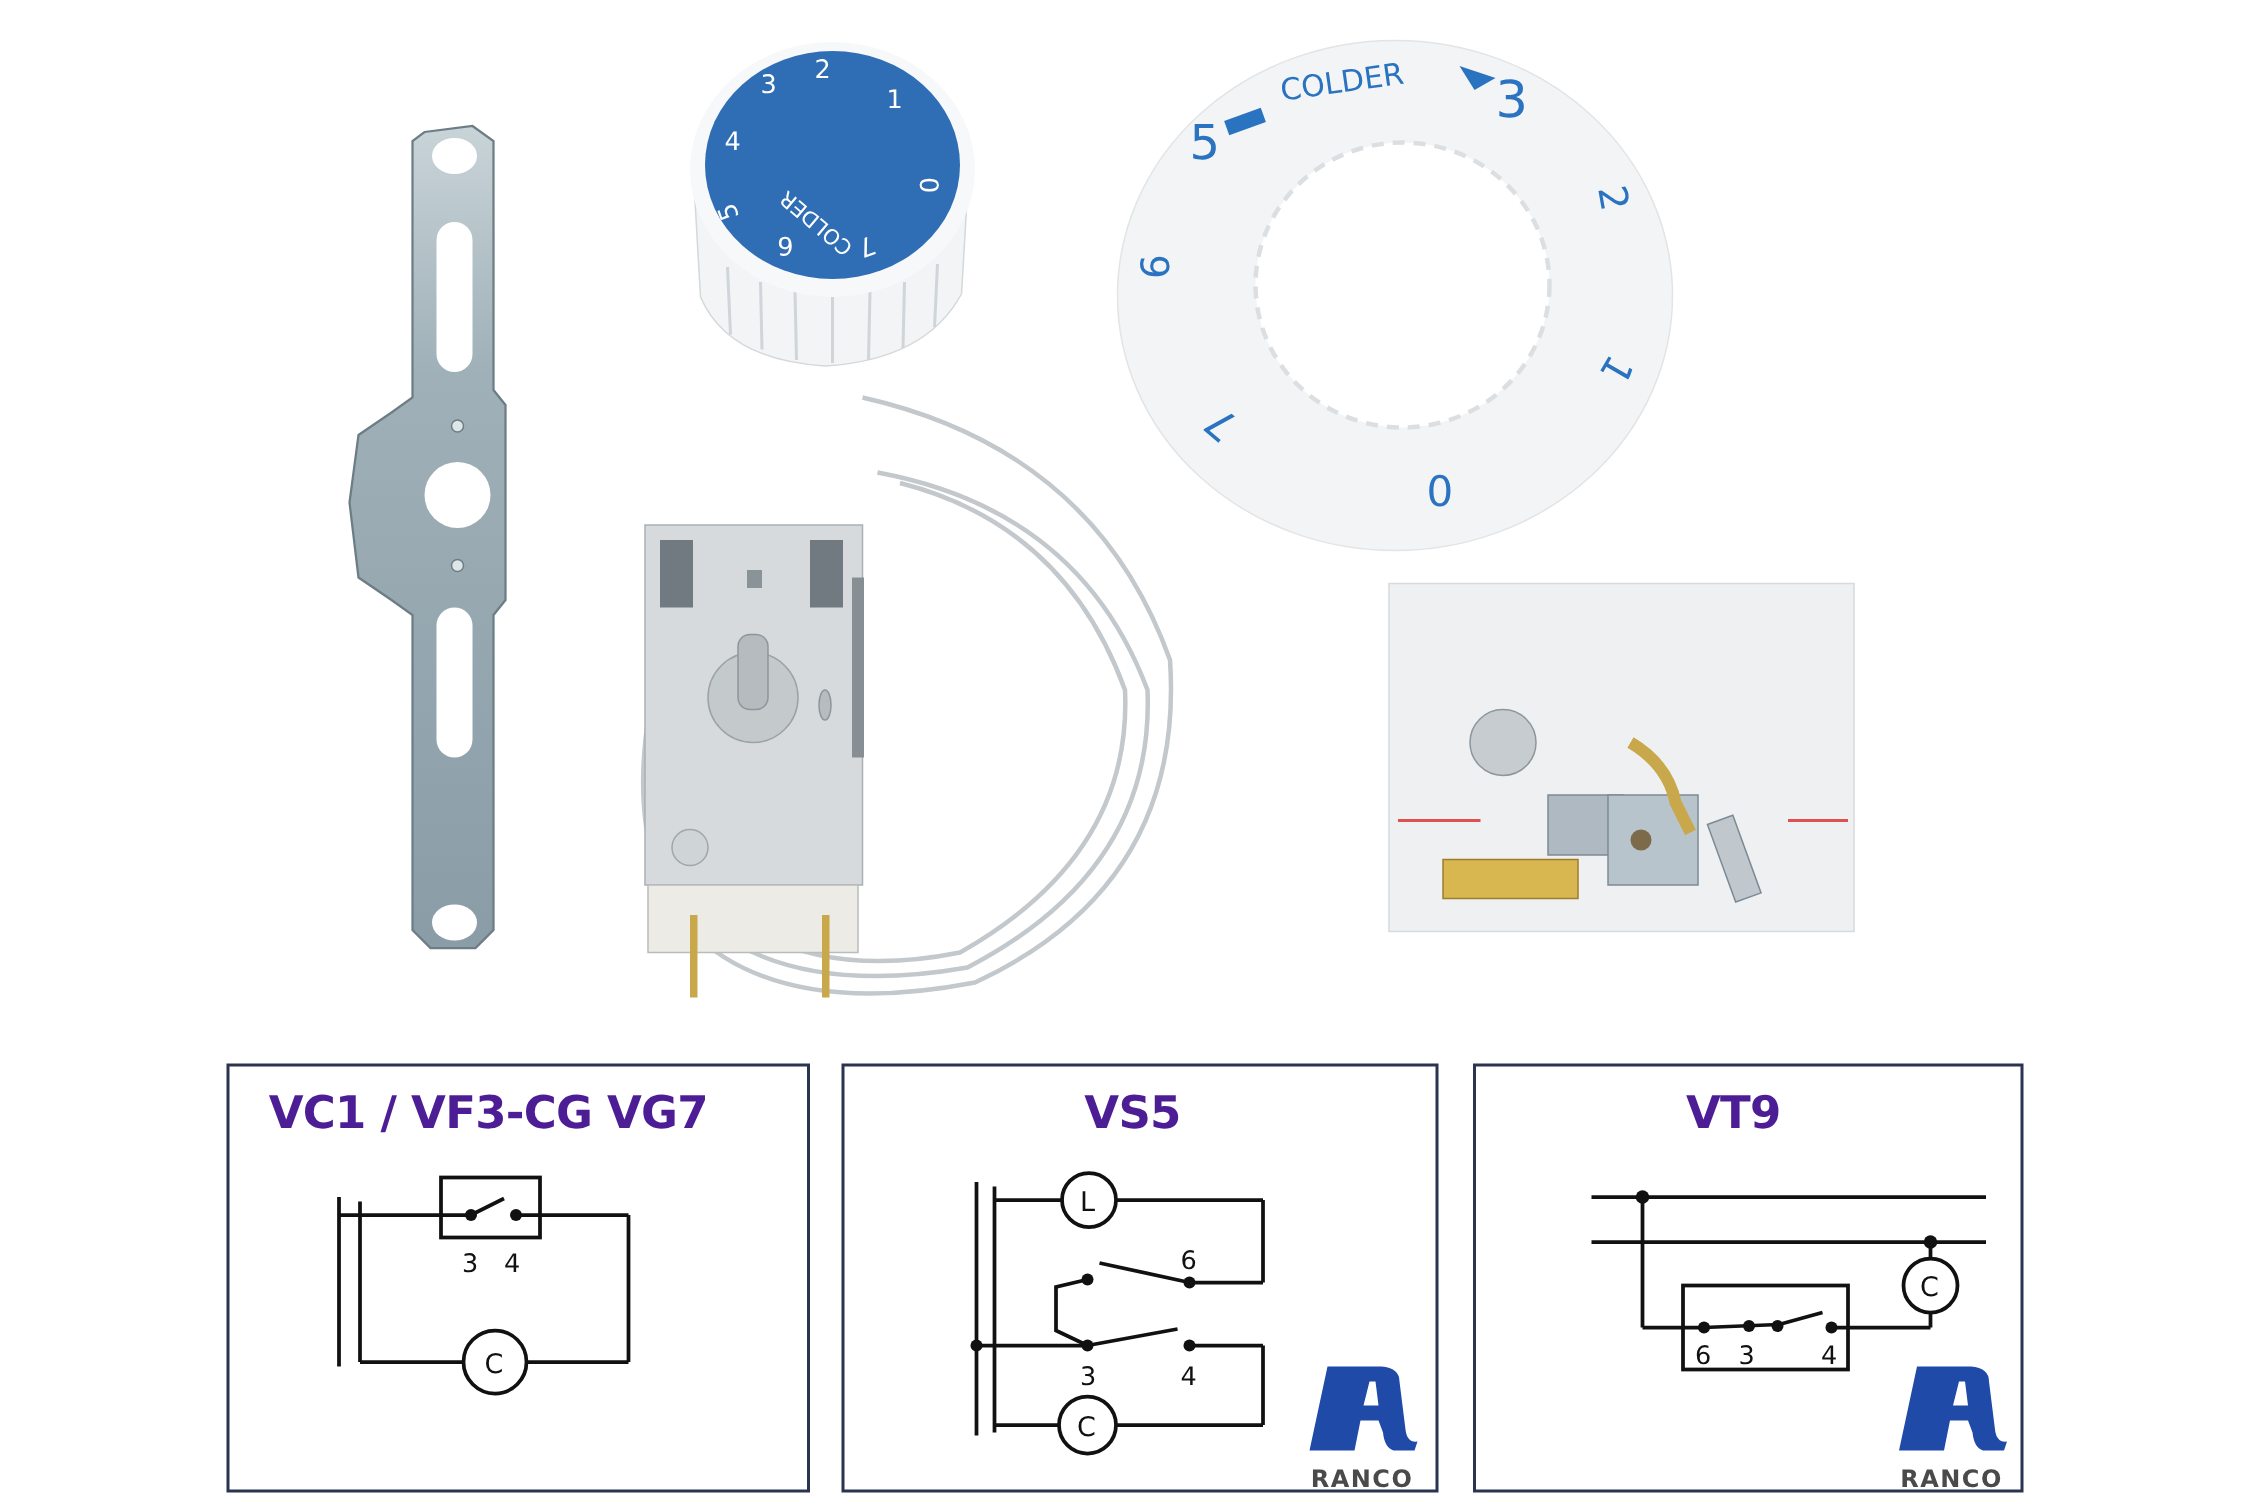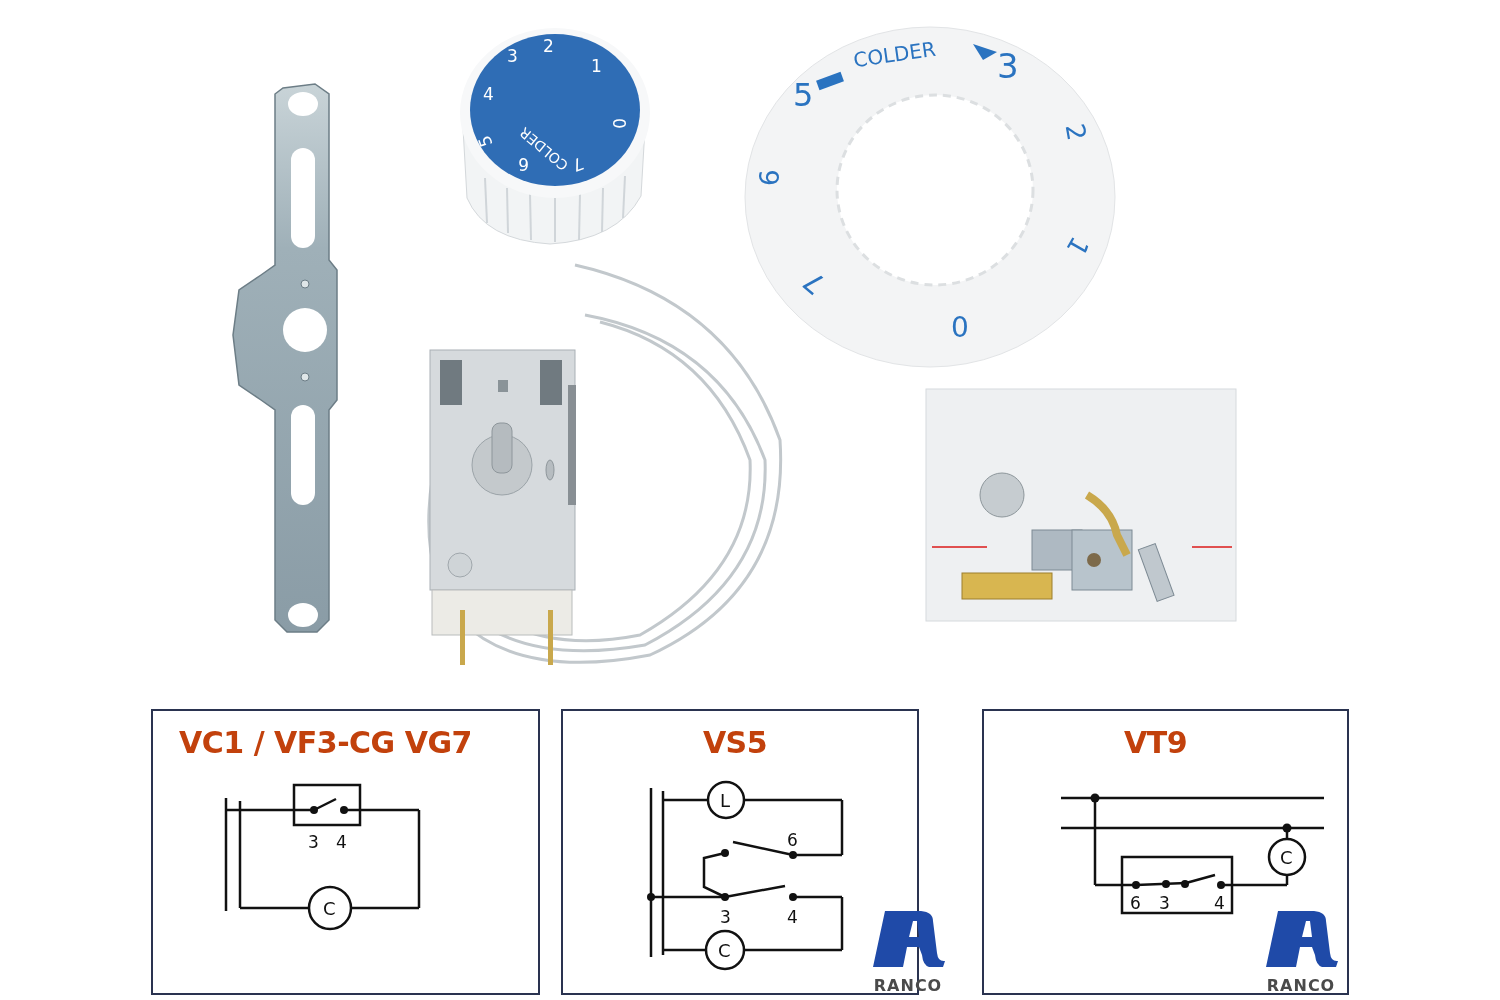--- a/index.html
+++ b/index.html
@@ -1,19 +1,19 @@
 <!DOCTYPE html>
 <html><head>
 <meta charset="utf-8">
 <style>
   html, body { margin:0; padding:0; background:#ffffff; }
   body { width:1500px; height:1000px; position:relative; overflow:hidden; font-family:"Liberation Sans", sans-serif; }
   .abs { position:absolute; }
   .panel { position:absolute; border:2px solid #2a3350; background:#fff; box-sizing:border-box; }
-  .panel-title { position:absolute; left:0; right:0; text-align:center; font-family:"DejaVu Sans", sans-serif; font-weight:bold; color:#c2410c; font-size:30px; letter-spacing:-0.5px; }
+  .panel-title { position:absolute; left:0; right:0; text-align:center; font-family:"DejaVu Sans", sans-serif; font-weight:bold; color:#4c1d95; font-size:30px; letter-spacing:-0.5px; }
   .ranco { position:absolute; width:90px; height:88px; }
   .ranco-text { position:absolute; bottom:0; left:0; width:100%; text-align:center; font-family:"DejaVu Sans", sans-serif; font-weight:bold; color:#4a4a4a; font-size:16px; letter-spacing:1px; }
   svg text { font-family:"DejaVu Sans", sans-serif; }
 </style>
 </head>
 <body>
 
 <div class="abs" style="left:0;top:0;width:1500px;height:700px;">
 
   <svg class="abs" style="left:225px;top:80px;" width="150" height="560" viewBox="0 0 150 560">
@@ -130,21 +130,21 @@
       <circle cx="177" cy="197" r="21"></circle>
     </g>
     <circle cx="161" cy="99" r="4" fill="#111"></circle>
     <circle cx="191" cy="99" r="4" fill="#111"></circle>
     <text x="155" y="137" font-size="17" fill="#111">3</text>
     <text x="183" y="137" font-size="17" fill="#111">4</text>
     <text x="170" y="204" font-size="18" fill="#111">C</text>
   </svg>
 </div>
 
-<div class="panel" style="left:561px;top:709px;width:358px;height:286px;">
+<div class="panel" style="left:561px;top:709px;width:398px;height:286px;">
   <div class="panel-title" style="top:14px;left:-10px;">VS5</div>
   <svg class="abs" style="left:0;top:0;" width="398" height="286" viewBox="0 0 398 286">
     <g stroke="#111" stroke-width="2.5" fill="none">
       <line x1="88" y1="77" x2="88" y2="246"></line>
       <line x1="100" y1="80" x2="100" y2="244"></line>
       <line x1="100" y1="89" x2="146" y2="89"></line>
       <circle cx="163" cy="89" r="18"></circle>
       <line x1="181" y1="89" x2="279" y2="89"></line>
       <line x1="279" y1="89" x2="279" y2="144"></line>
       <line x1="230" y1="144" x2="279" y2="144"></line>

